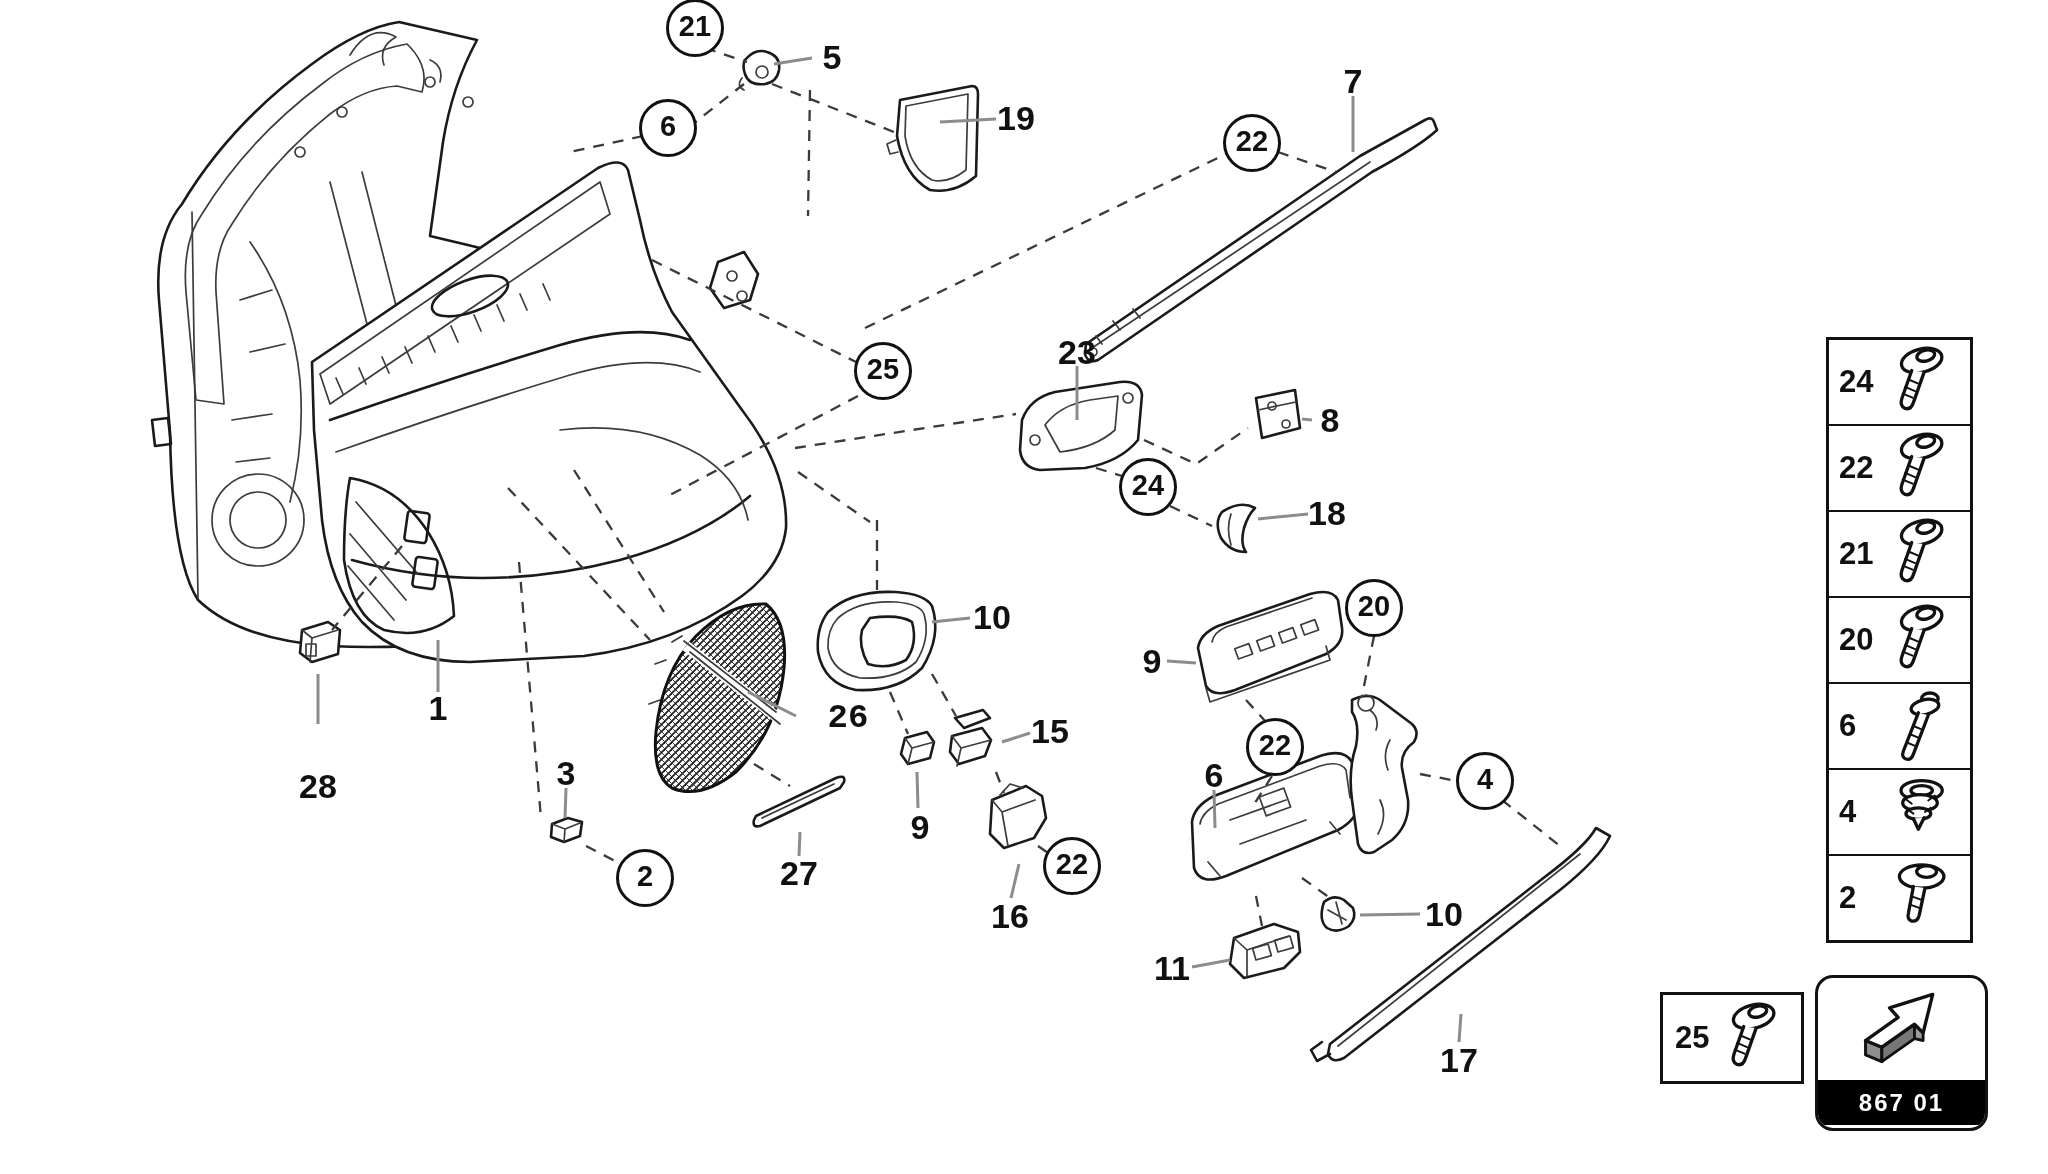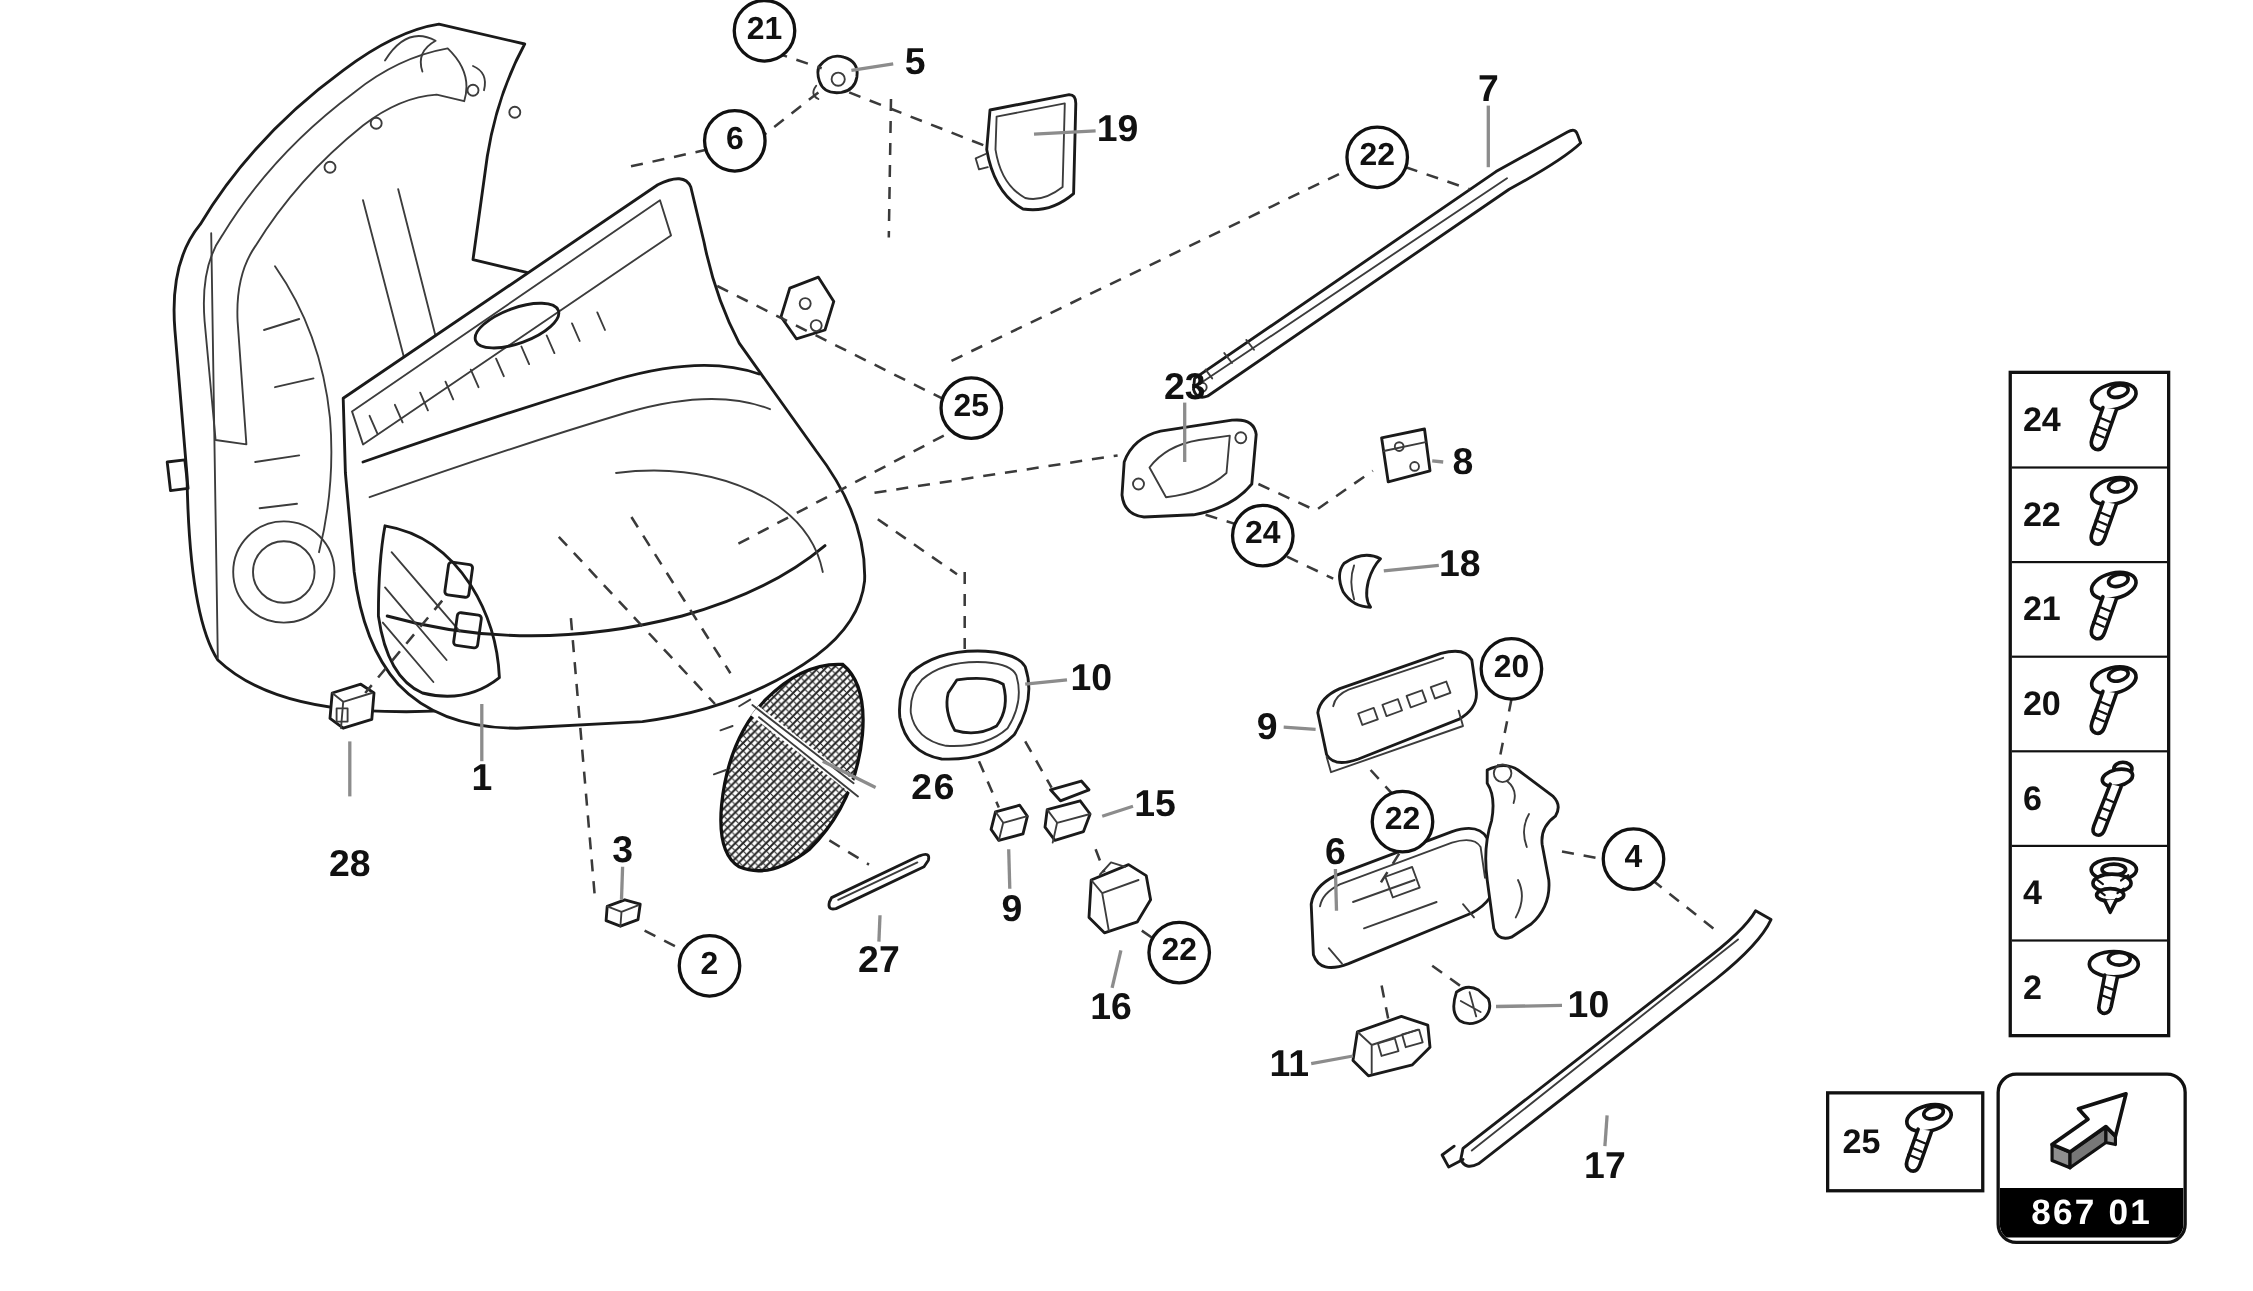--- a/index.html
+++ b/index.html
@@ -27,21 +27,21 @@
   .sym{fill:#fff;stroke:#111;stroke-width:4;stroke-linecap:round;stroke-linejoin:round;}
   .symd{fill:none;stroke:#111;stroke-width:2.4;stroke-linecap:round;}
   
   #inset25{position:absolute;left:1660px;top:992px;width:138px;height:86px;border:3px solid #111;
       background:#fff;display:flex;align-items:center;cursor:pointer;}
   #inset25 .flabel{width:44px;padding-left:12px;}
   
   #badge{position:absolute;left:1815px;top:975px;width:167px;height:150px;border:3.5px solid #111;
       border-radius:18px;background:#fff;overflow:hidden;}
   #badge .arrowbox{height:102px;display:flex;align-items:center;justify-content:center;}
-  #badge .code{height:45px;background:#000;color:#fff;font-weight:bold;font-size:32px;
+  #badge .code{height:45px;background:#000;color:#fff;font-weight:bold;font-size:24px;
       display:flex;align-items:center;justify-content:center;letter-spacing:2px;}
 </style>
 </head>
 <body>
 
 <div id="stage">
 
   <svg id="art" width="2048" height="1174" viewBox="0 0 2048 1174">
     <defs>
       <pattern id="mesh" width="7" height="7" patternUnits="userSpaceOnUse">

